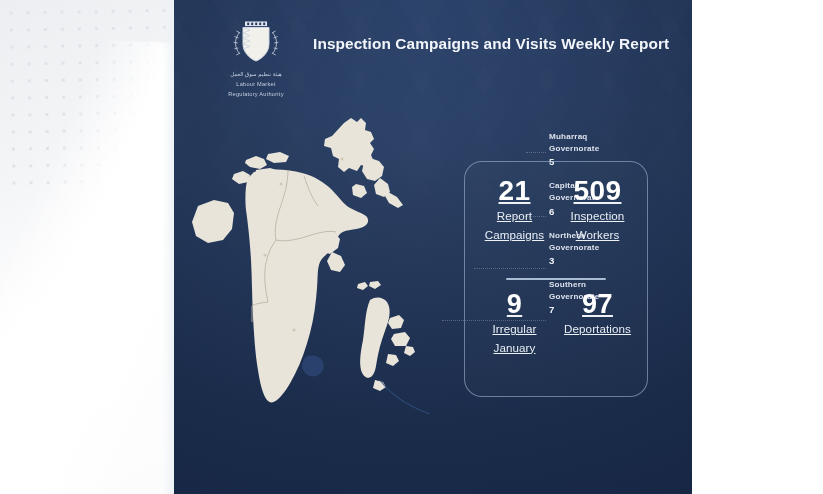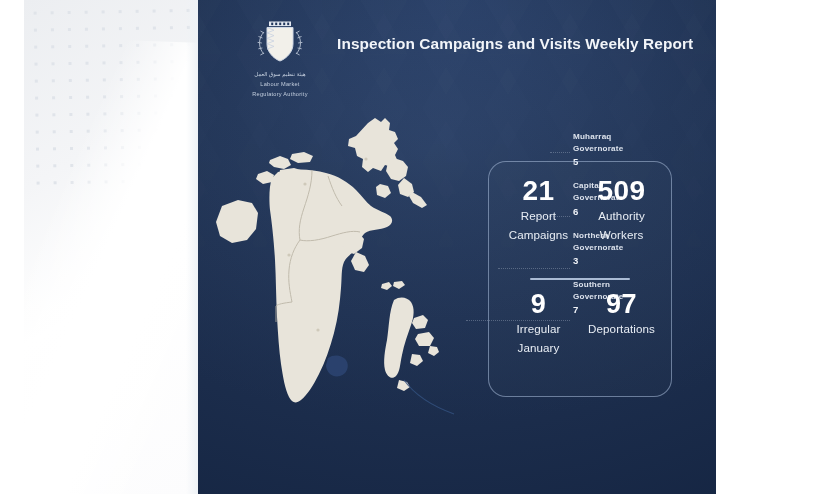--- a/index.html
+++ b/index.html
@@ -14,21 +14,20 @@
     overflow: hidden;
     font-family: "Liberation Sans", sans-serif;
     position: relative;
   }
 
   
   #page {
     position: absolute;
     inset: 0;
     background: #ffffff;
-    margin-left: 24px;
   }
   .deco-left {
     position: absolute;
     left: 0; top: 0;
     width: 174px; height: 494px;
     overflow: hidden;
     background: linear-gradient(150deg, #eceef1 0%, #f4f5f7 32%, #ffffff 58%, #fcfcfd 100%);
   }
   .deco-left .dots {
     position: absolute;
@@ -209,20 +208,21 @@
   .stats-row {
     display: flex;
     width: 100%;
     height: 96px;
   }
   .stat {
     flex: 1 1 50%;
     text-align: center;
     padding: 0 2px;
     box-sizing: border-box;
+    text-decoration: underline;
   }
   .stat .num {
     display: block;
     font-size: 28px;
     font-weight: bold;
     line-height: 1.05;
     color: #ffffff;
     letter-spacing: .4px;
   }
   .stat .lab {
@@ -414,21 +414,21 @@
     <div class="stats-card">
 
       <div class="stats-row top">
         <div class="stat">
           <span class="num">21</span>
           <span class="lab">Report</span>
           <span class="lab">Campaigns</span>
         </div>
         <div class="stat">
           <span class="num">509</span>
-          <span class="lab">Authority</span>
+          <span class="lab">Inspection</span>
           <span class="lab">Workers</span>
         </div>
       </div>
 
       <div class="divider"></div>
 
       <div class="stats-row bottom">
         <div class="stat">
           <span class="num">9</span>
           <span class="lab">Irregular</span>

